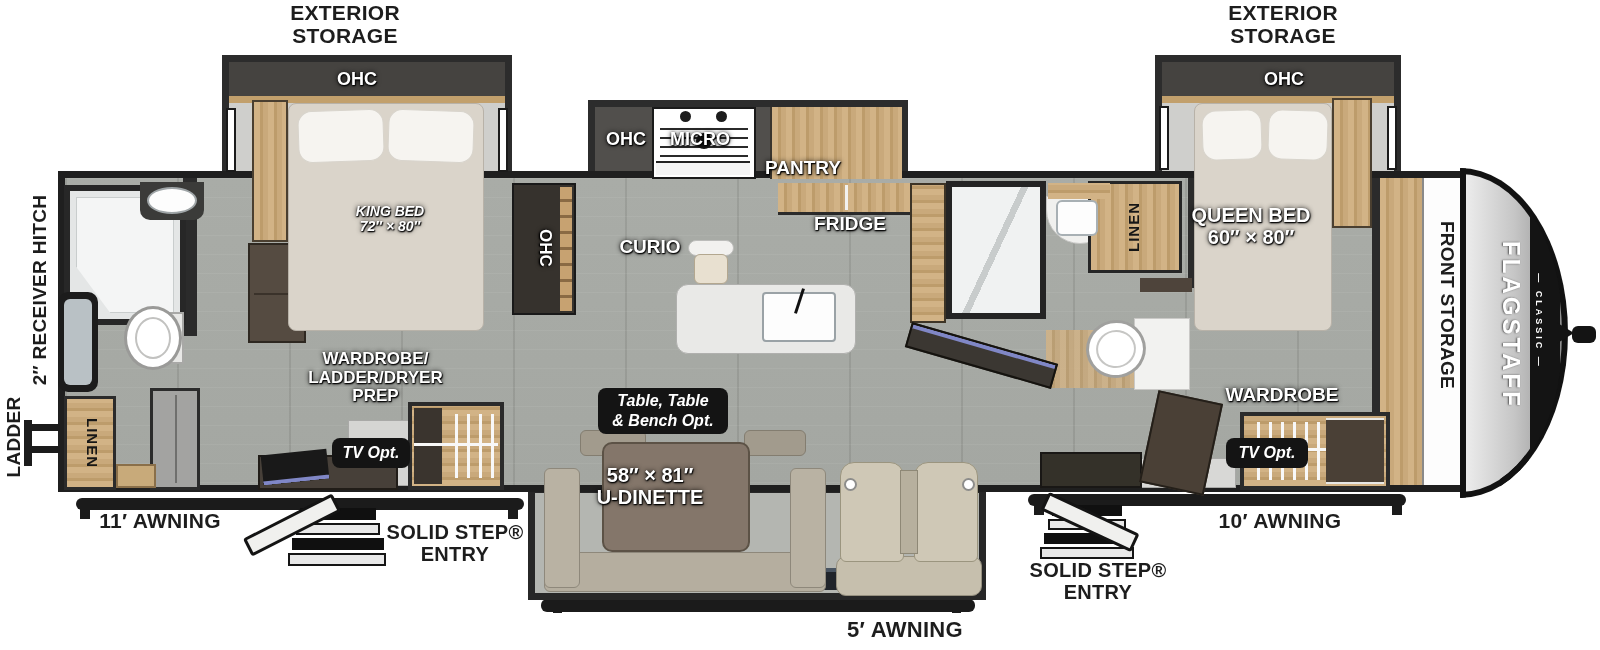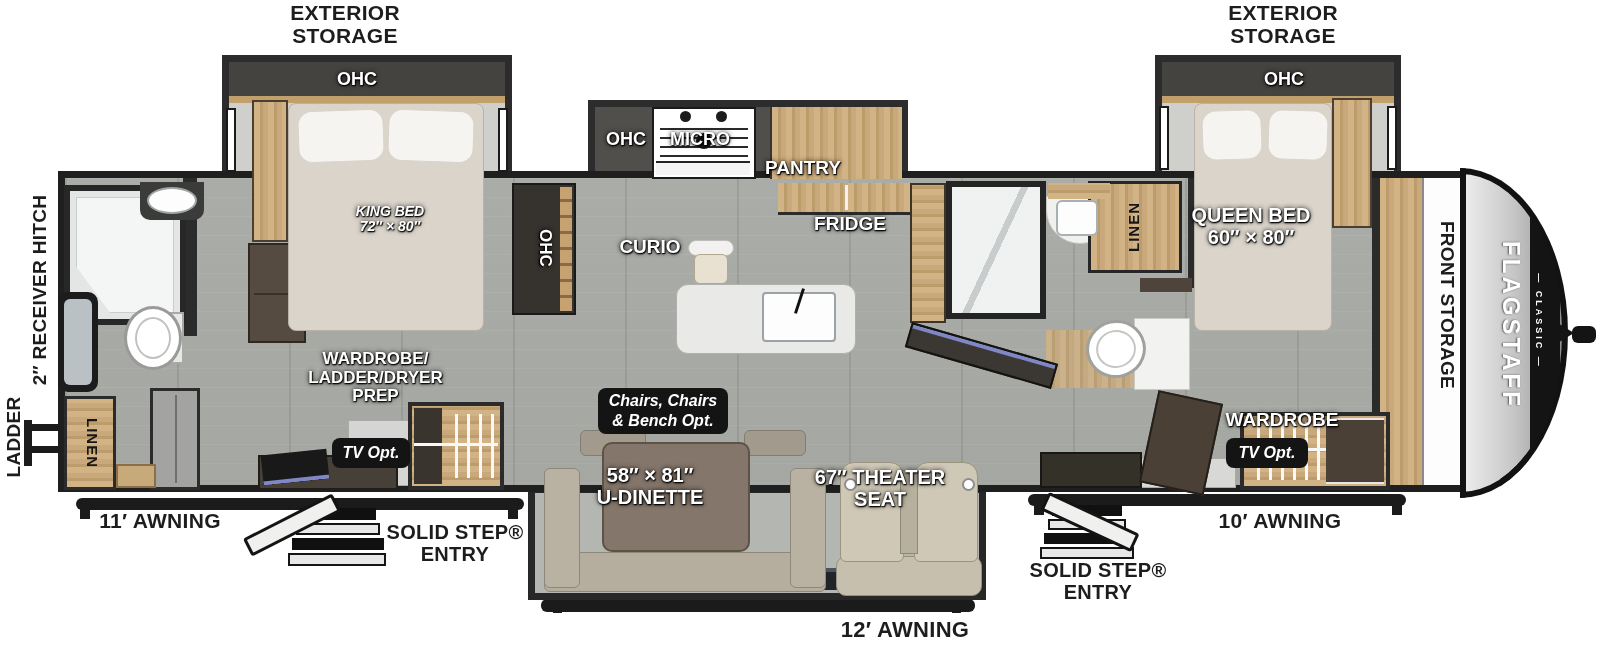--- a/index.html
+++ b/index.html
@@ -214,21 +214,21 @@
     <div>EXTERIOR</div>
     <div>STORAGE</div>
   </div>
   <div class="abs dlbl rot-ccw" style="left:-39px;top:427px;width:106px;height:20px;font-size:19px;">LADDER</div>
   <div class="abs dlbl rot-ccw" style="left:-70px;top:280px;width:220px;height:20px;font-size:19px;">2″ RECEIVER HITCH</div>
   <div class="abs dlbl" style="left:75px;top:510px;width:170px;font-size:21px;">11′ AWNING</div>
   <div class="abs dlbl" style="left:385px;top:522px;width:140px;font-size:20px;">
     <div>SOLID STEP®</div>
     <div>ENTRY</div>
   </div>
-  <div class="abs dlbl" style="left:830px;top:618px;width:150px;font-size:22px;">12′ AWNING</div>
+  <div class="abs dlbl" style="left:830px;top:618px;width:150px;font-size:22px;">5′ AWNING</div>
   <div class="abs dlbl" style="left:1018px;top:560px;width:160px;font-size:20px;">
     <div>SOLID STEP®</div>
     <div>ENTRY</div>
   </div>
   <div class="abs dlbl" style="left:1200px;top:510px;width:160px;font-size:21px;">10′ AWNING</div>
   <div class="abs dlbl rot-cw" style="left:1332px;top:295px;width:230px;height:20px;font-size:19px;z-index:61;">FRONT STORAGE</div>
 
   <div class="abs wlbl" style="left:327px;top:70px;width:60px;font-size:18px;">OHC</div>
   <div class="abs wlbl" style="left:310px;top:204px;width:160px;font-size:14px;font-style:italic;">
     <div>KING BED</div>
@@ -243,37 +243,33 @@
   <div class="abs blbl rot-cw" style="left:51px;top:433px;width:80px;height:20px;font-size:15px;letter-spacing:1px;">LINEN</div>
 
   <div class="abs wlbl rot-cw" style="left:504px;top:238px;width:80px;height:20px;font-size:17px;">OHC</div>
   <div class="abs wlbl" style="left:610px;top:212px;width:80px;font-size:19px;margin-top:25px;">CURIO</div>
   <div class="abs wlbl" style="left:600px;top:130px;width:52px;font-size:18px;">OHC</div>
   <div class="abs wlbl" style="left:658px;top:130px;width:84px;font-size:18px;">MICRO</div>
   <div class="abs wlbl" style="left:757px;top:158px;width:92px;font-size:19px;">PANTRY</div>
   <div class="abs wlbl" style="left:806px;top:214px;width:88px;font-size:19px;">FRIDGE</div>
 
   <div class="abs badge" style="left:598px;top:388px;width:130px;height:46px;font-size:16px;line-height:1.25;">
-    <div>Chairs, Chairs</div>
+    <div>Table, Table</div>
     <div>&amp; Bench  Opt.</div>
   </div>
   <div class="abs wlbl" style="left:565px;top:464px;width:170px;font-size:20px;">
     <div>58″ × 81″</div>
     <div>U-DINETTE</div>
-  </div>
-  <div class="abs wlbl" style="left:800px;top:466px;width:160px;font-size:20px;">
-    <div>67″ THEATER</div>
-    <div>SEAT</div>
   </div>
   <div class="abs blbl rot-ccw" style="left:1095px;top:217px;width:80px;height:20px;font-size:15px;letter-spacing:1px;">LINEN</div>
 
   <div class="abs wlbl" style="left:1254px;top:70px;width:60px;font-size:18px;">OHC</div>
   <div class="abs wlbl" style="left:1168px;top:204px;width:150px;font-size:20px;margin-left:8px;">
     <div>QUEEN BED</div>
     <div>60″ × 80″</div>
   </div>
-  <div class="abs wlbl" style="left:1212px;top:385px;width:140px;font-size:19px;margin-top:25px;">WARDROBE</div>
+  <div class="abs wlbl" style="left:1212px;top:385px;width:140px;font-size:19px;">WARDROBE</div>
   <div class="abs badge" style="left:1226px;top:438px;width:82px;height:30px;font-size:16px;">TV Opt.</div>
 
   <div class="abs rot-cw" style="left:1402px;top:312px;width:220px;height:26px;font-size:24px;font-weight:800;color:#fff;text-align:center;letter-spacing:3px;z-index:30;text-shadow:0 1px 2px rgba(0,0,0,.6);">FLAGSTAFF</div>
   <div class="abs rot-cw" style="left:1477px;top:314px;width:120px;height:14px;font-size:9px;font-weight:700;color:#fff;text-align:center;letter-spacing:3px;z-index:30;">— CLASSIC —</div>
 
 </div>
 
 </body></html>

